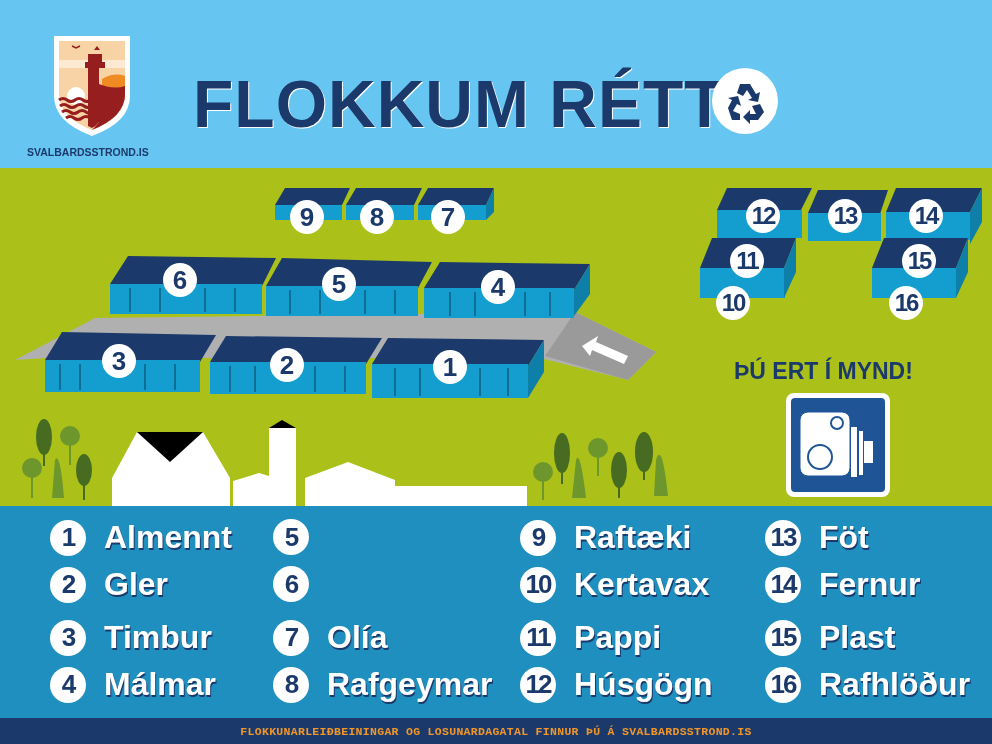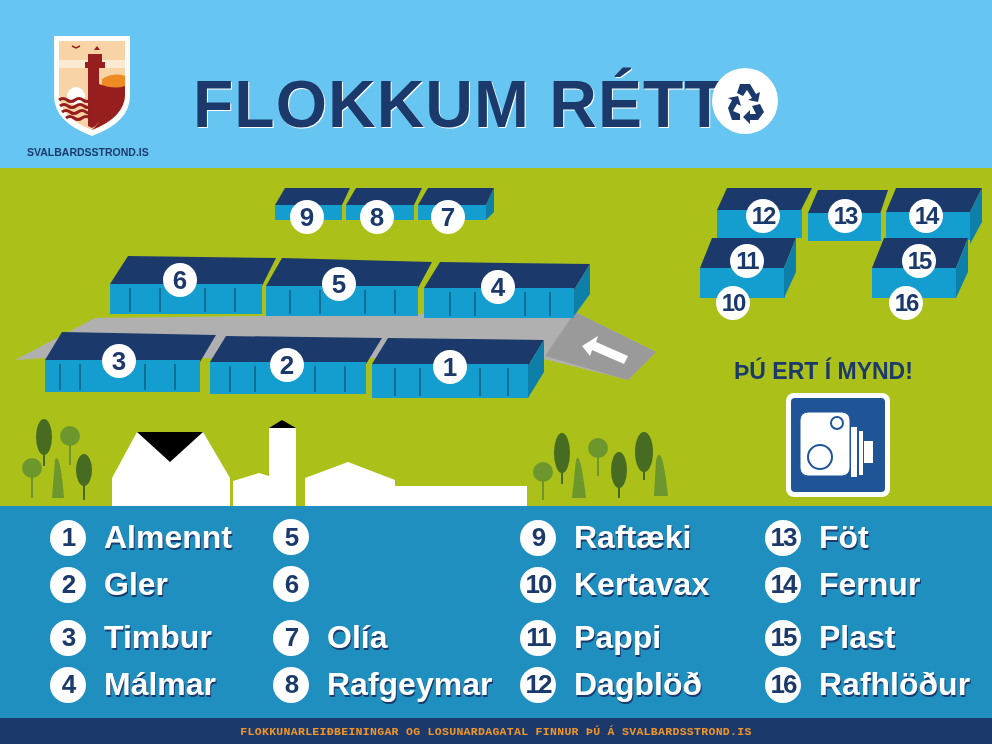--- a/index.html
+++ b/index.html
@@ -244,21 +244,21 @@
 <div class="litem" style="left:520px;top:566px">
     <div class="num lnum" style="position:static">10</div>
     <span class="lbl">Kertavax</span>
   </div>
 <div class="litem" style="left:520px;top:619px">
     <div class="num lnum" style="position:static">11</div>
     <span class="lbl">Pappi</span>
   </div>
 <div class="litem" style="left:520px;top:666px">
     <div class="num lnum" style="position:static">12</div>
-    <span class="lbl">Dagblöð</span>
+    <span class="lbl">Húsgögn</span>
   </div>
 
 <div class="litem" style="left:765px;top:519px">
     <div class="num lnum" style="position:static">13</div>
     <span class="lbl">Föt</span>
   </div>
 <div class="litem" style="left:765px;top:566px">
     <div class="num lnum" style="position:static">14</div>
     <span class="lbl">Fernur</span>
   </div>

